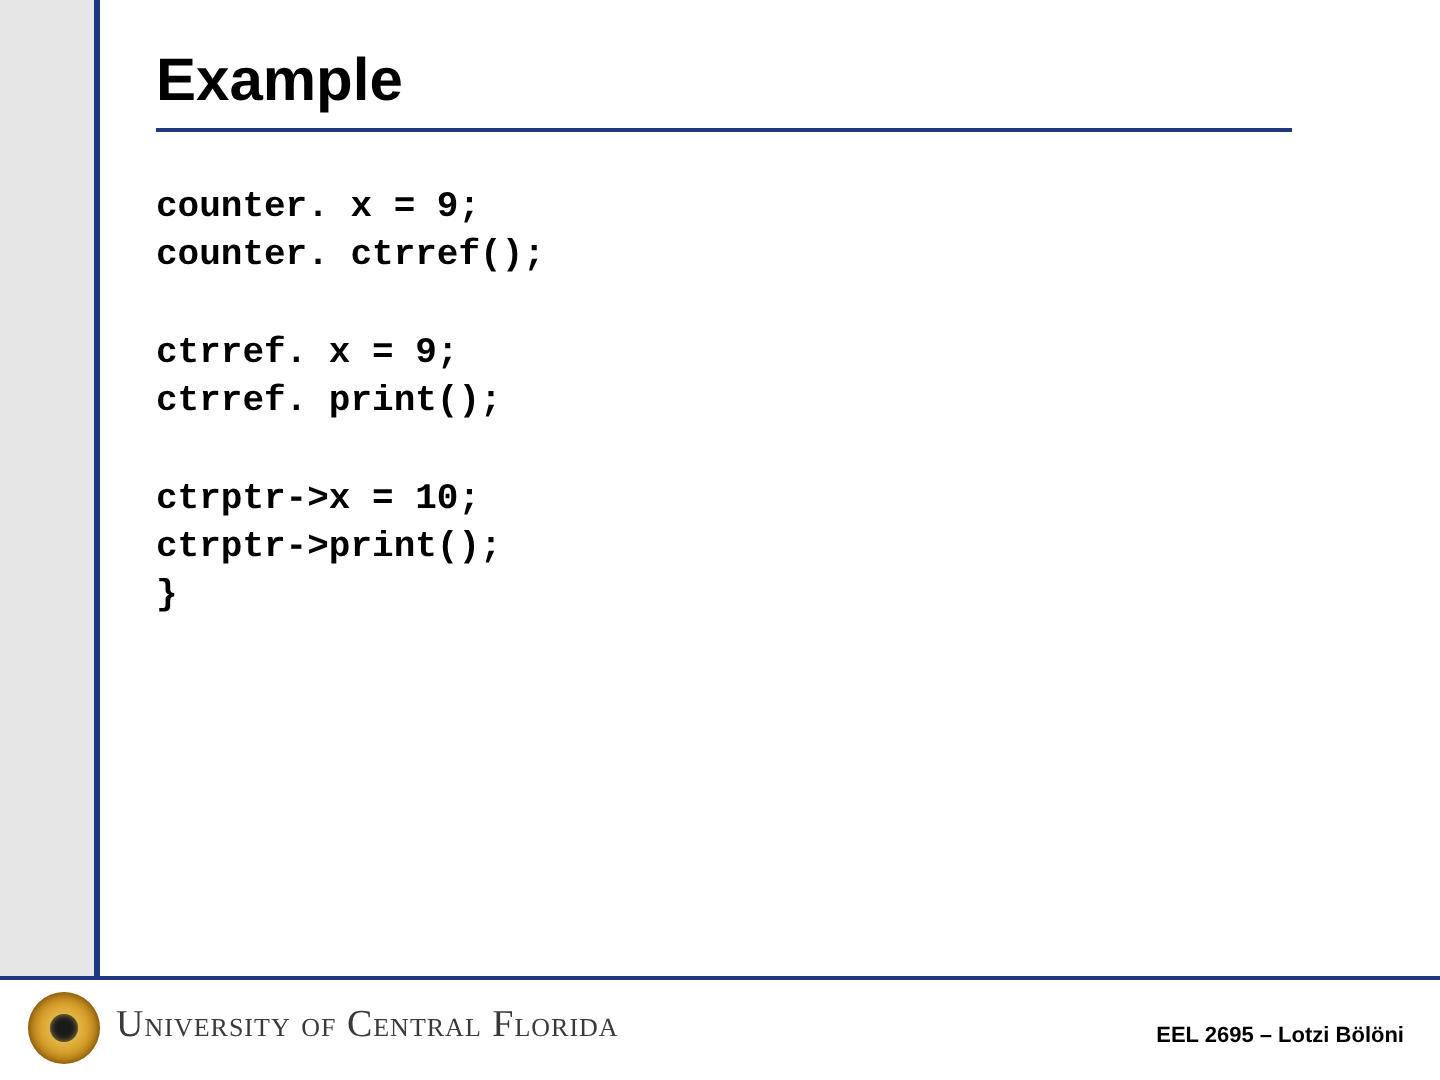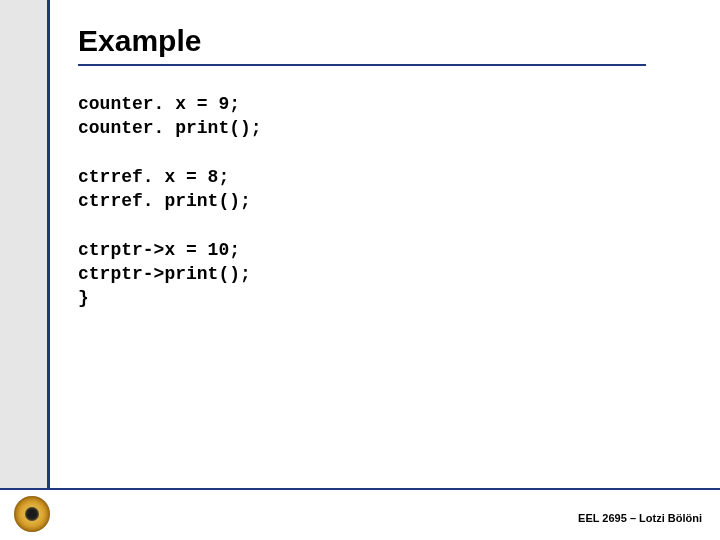--- a/index.html
+++ b/index.html
@@ -19,31 +19,32 @@
 </head>
 <body>
 
 <div class="slide">
   <div class="left-bar"></div>
 
   <div class="title">Example</div>
   <div class="title-rule"></div>
 
   <div class="code"><span>counter. x = 9;</span>
-<span>counter. print();</span>
+<span>counter. ctrref();</span>
 
-<span>ctrref. x = 8;</span>
+<span>ctrref. x = 9;</span>
 <span>ctrref. print();</span>
 
 <span>ctrptr-&gt;x = 10;</span>
 <span>ctrptr-&gt;print();</span>
 <span>}</span></div>
 
   <div class="footer-rule"></div>
 
   <div class="logo">
     <div class="logo-outer">
       <div class="logo-inner"></div>
     </div>
   </div>
 
+  <div class="univ">University of Central Florida</div>
   <div class="course">EEL 2695 – Lotzi Bölöni</div>
 </div>
 
 </body></html>

